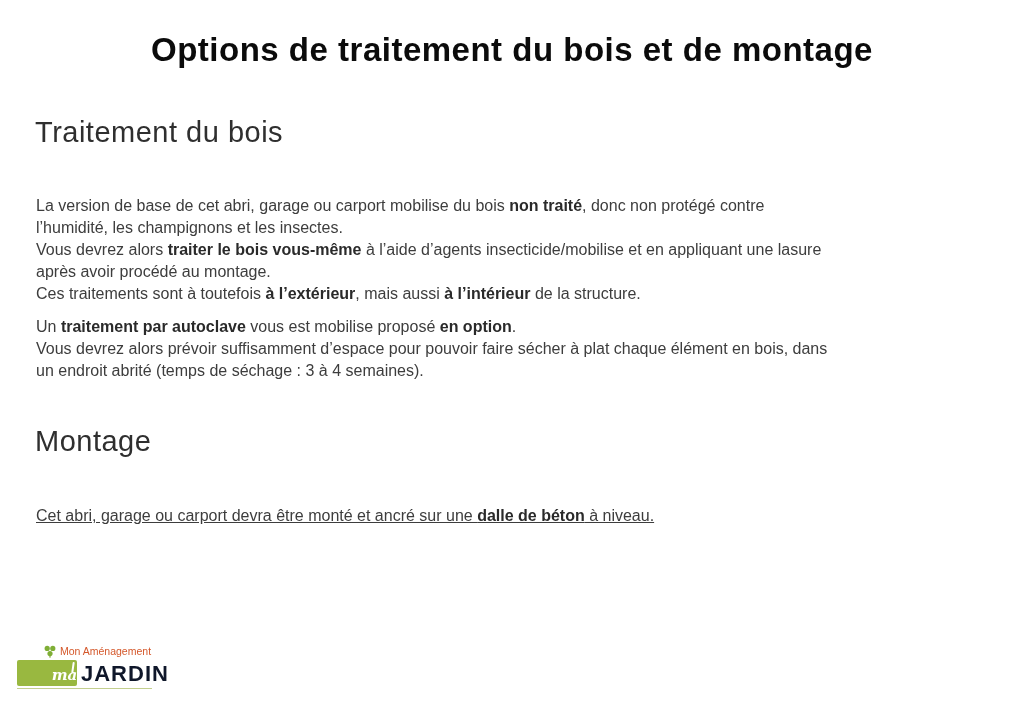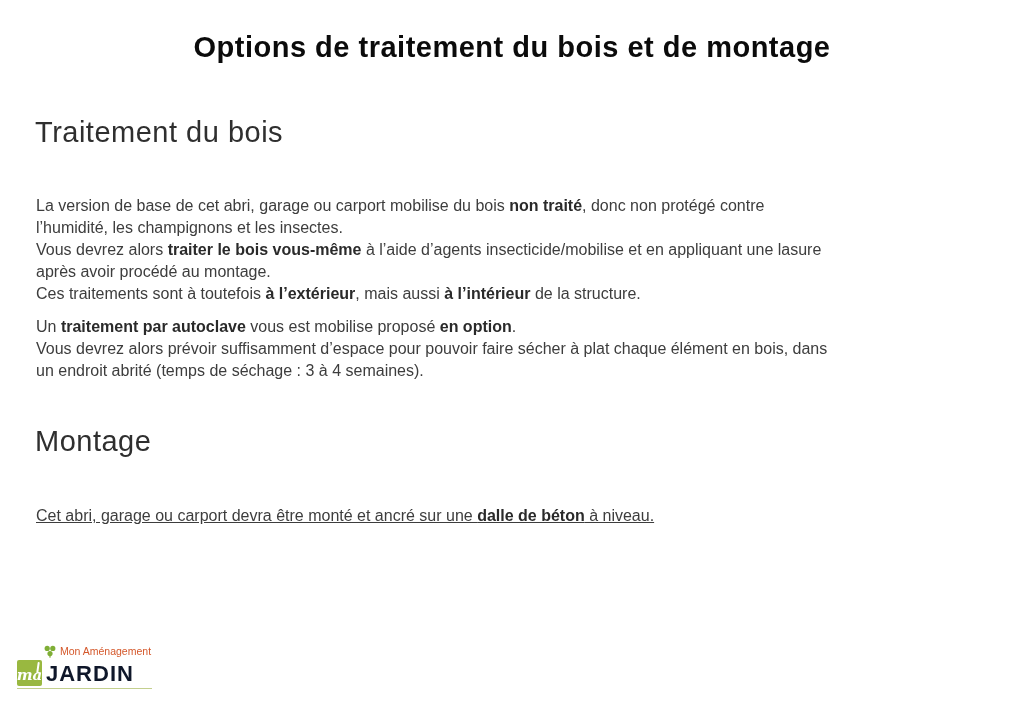--- a/index.html
+++ b/index.html
@@ -3,21 +3,21 @@
 <meta charset="utf-8">
 <style>
   html,body{margin:0;padding:0;background:#ffffff;}
   body{width:1024px;height:705px;overflow:hidden;}
   .slide{
     position:relative;width:1024px;height:705px;background:#ffffff;
     font-family:"Liberation Sans",sans-serif;color:#3c3c3c;
   }
   .title{
     position:absolute;top:31px;left:0;width:100%;margin:0;
-    text-align:center;font-size:29px;font-weight:700;color:#0b0b0b;
+    text-align:center;font-size:33px;font-weight:700;color:#0b0b0b;
     letter-spacing:.5px;
   }
   .sec-heading{
     position:absolute;left:35px;margin:0;
     font-size:29px;font-weight:400;color:#2f2f2f;letter-spacing:.5px;
   }
   .sec-heading.trait{top:116px;}
   .sec-heading.mont{top:425px;}
   .tblock{
     position:absolute;left:36px;width:952px;
@@ -32,21 +32,21 @@
   
   .logo{position:absolute;left:17px;top:644px;width:135px;}
   .logo-top{display:flex;align-items:center;margin-left:26px;height:14px;}
   .clover{width:14px;height:13px;flex:0 0 auto;margin-right:3px;}
   .brand-top{color:#d4572a;font-size:10.5px;line-height:12px;white-space:nowrap;}
   .logo-mid{display:flex;align-items:flex-end;margin-top:1px;height:27px;}
   .mono{
     position:relative;width:25px;height:26px;background:#99b840;border-radius:2px;
     color:#ffffff;display:flex;align-items:flex-end;justify-content:center;
     font-family:"DejaVu Serif",serif;font-style:italic;font-weight:700;
-    font-size:15px;line-height:22px;flex:0 0 auto;
+    font-size:15px;line-height:22px;flex:0 0 auto;padding-left:35px;
   }
   .mono-tick{
     position:absolute;right:3px;top:2px;width:2px;height:11px;
     background:#ffffff;transform:rotate(8deg);border-radius:1px;
   }
   .wordmark{
     color:#0f172a;font-weight:700;font-size:22px;line-height:24px;
     letter-spacing:1px;margin-left:4px;white-space:nowrap;
   }
   .logo-url{

